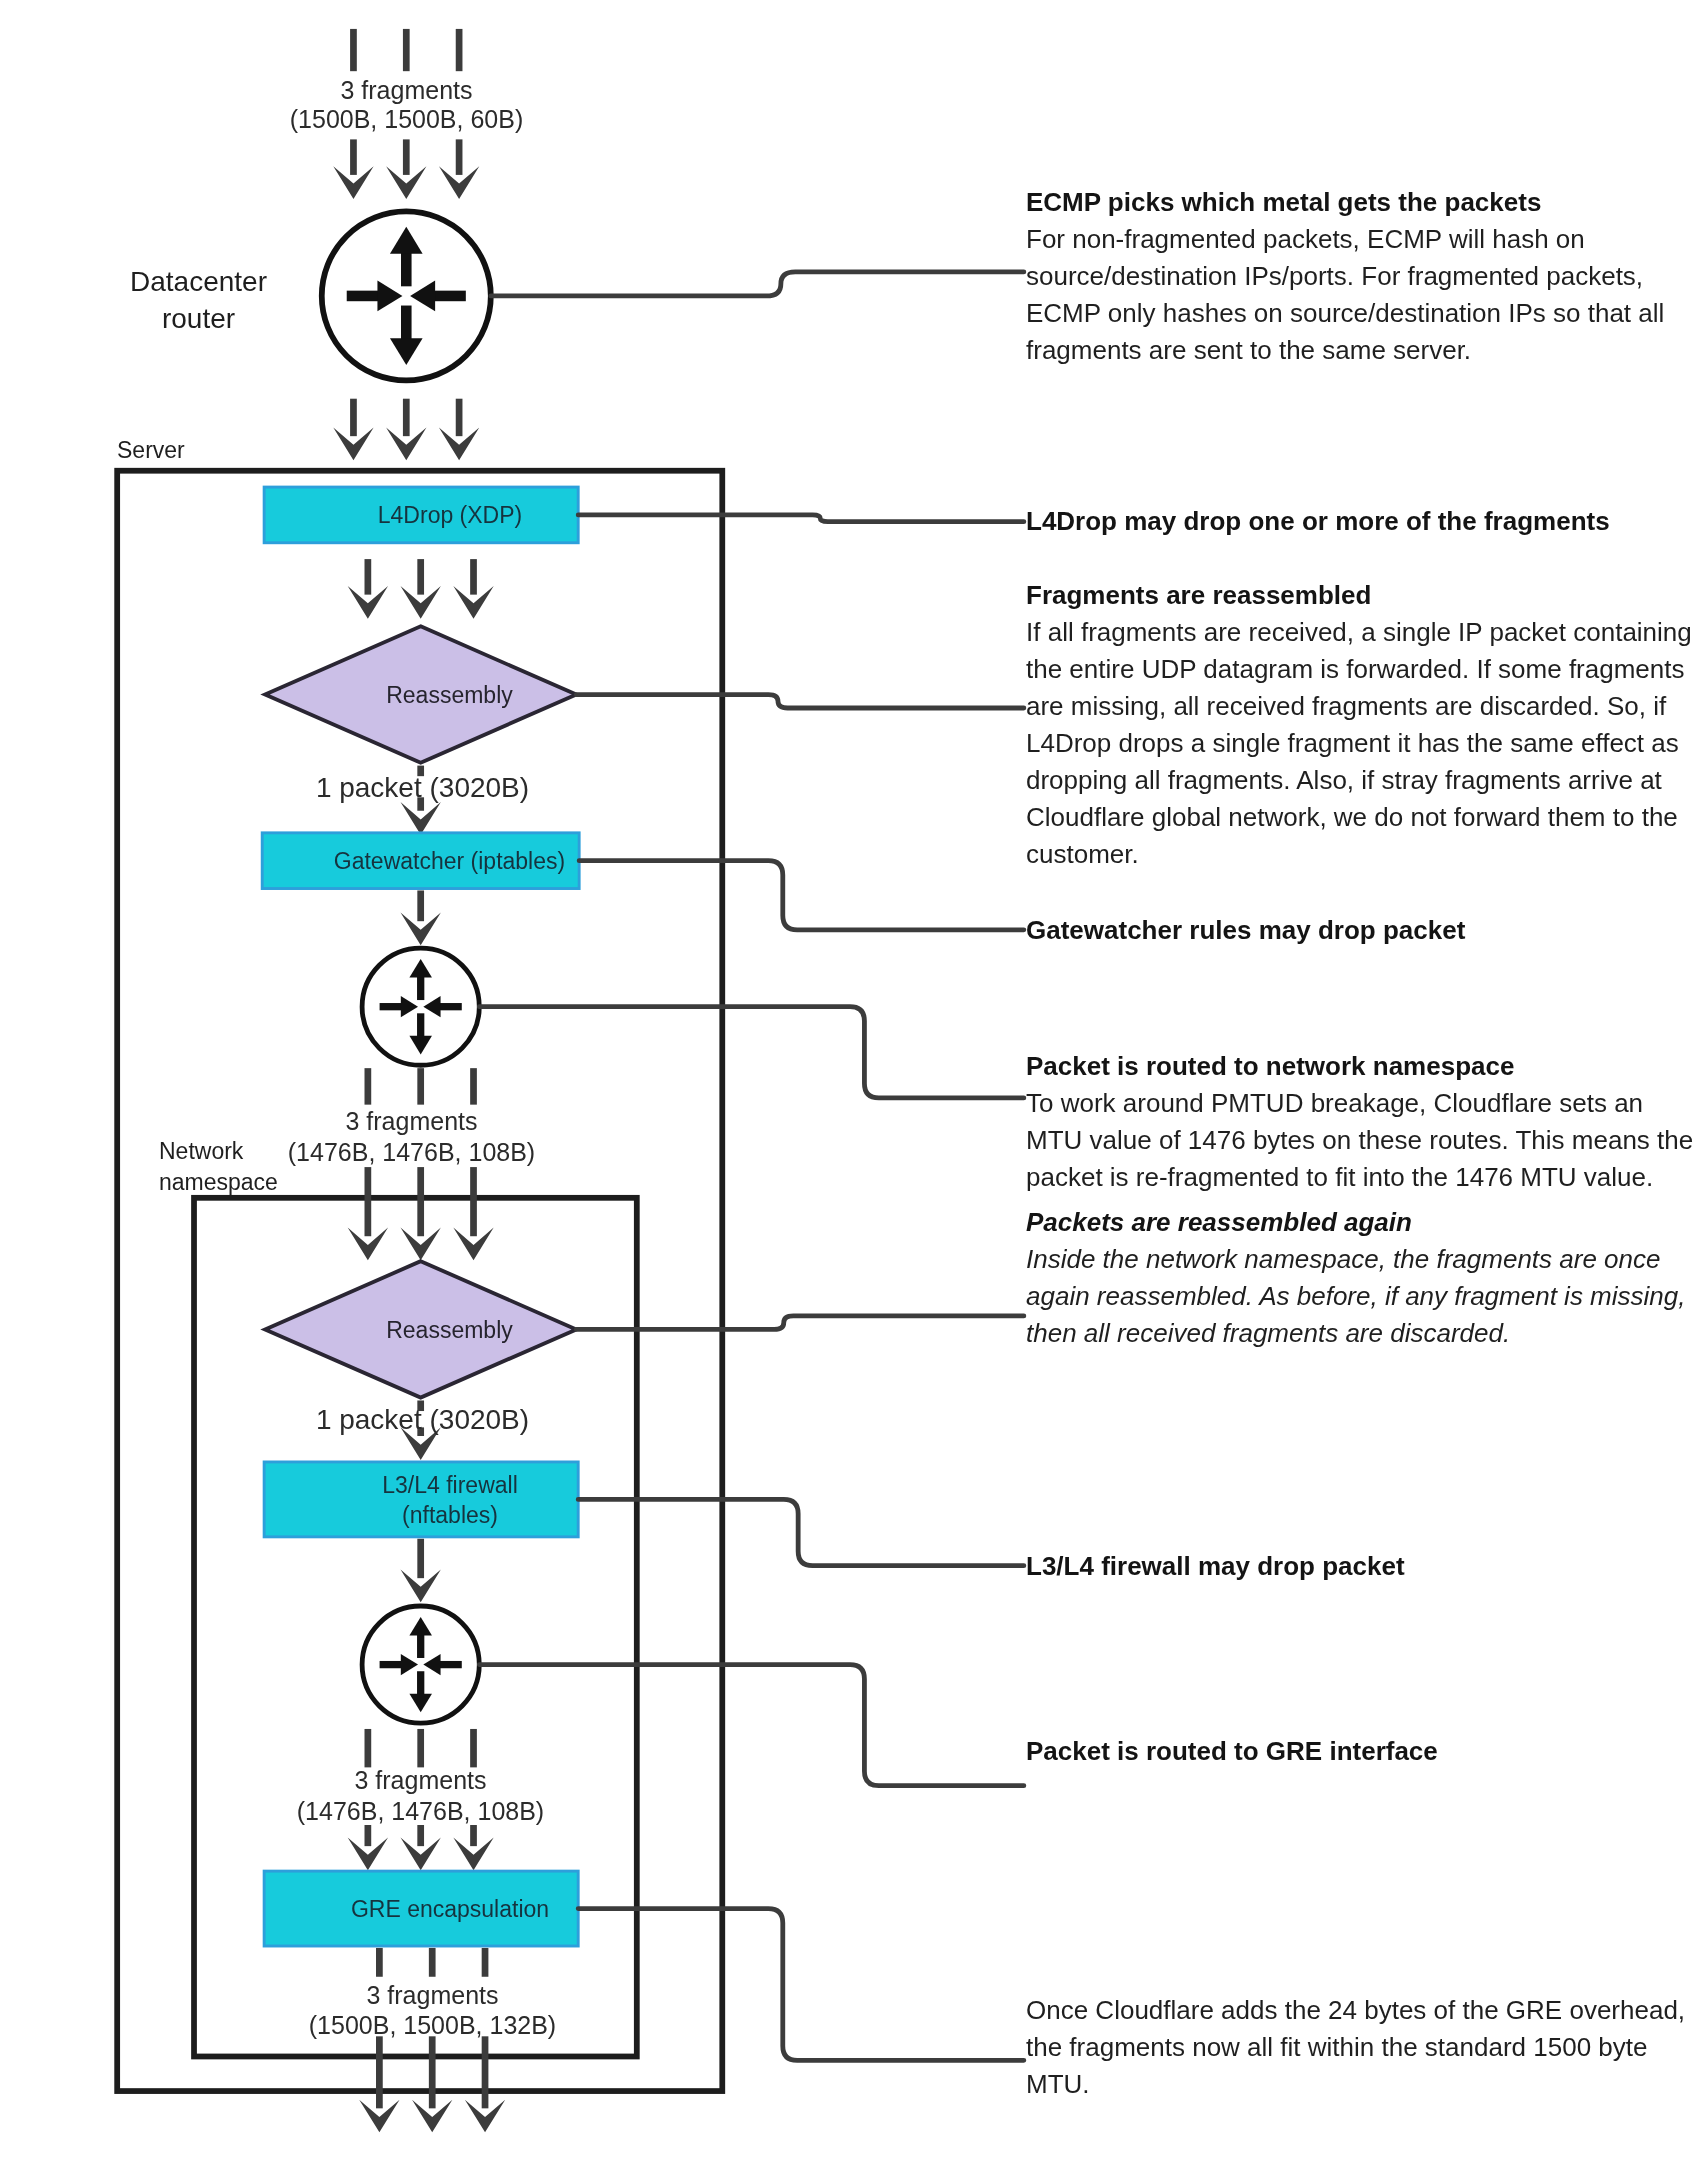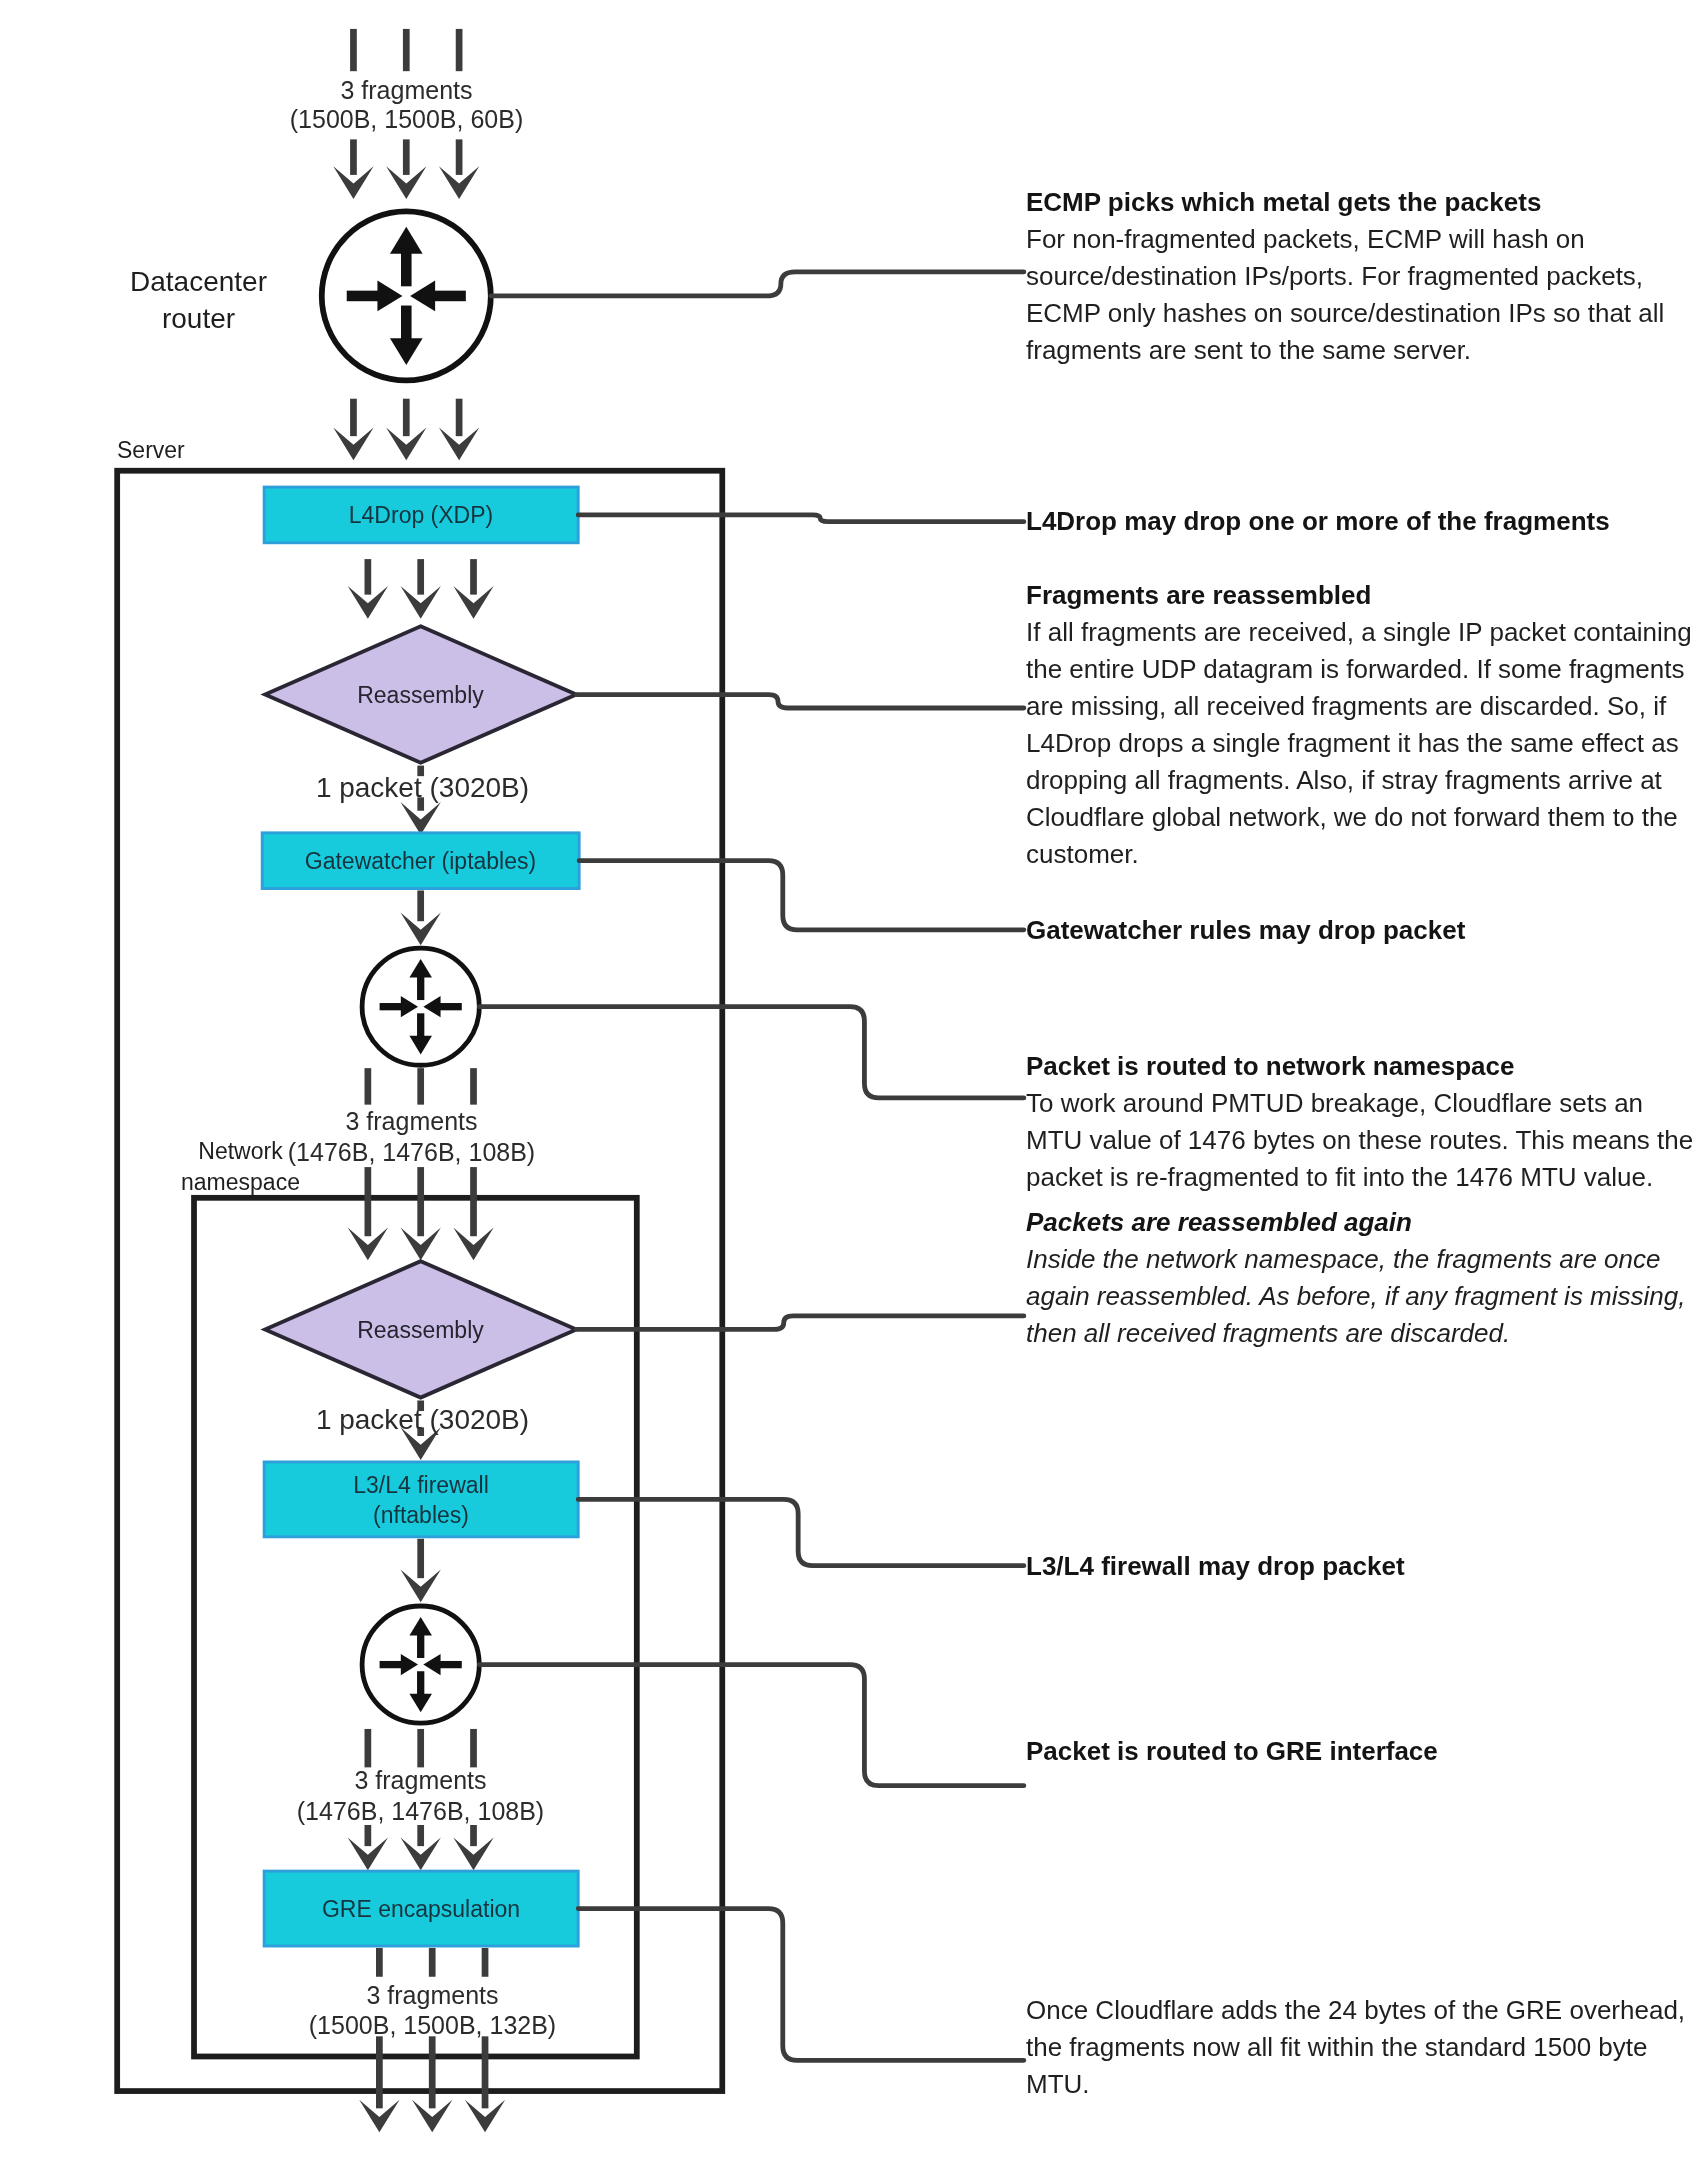--- a/index.html
+++ b/index.html
@@ -19,30 +19,30 @@
   .bigbox{fill:none;stroke:var(--ink);stroke-width:6px;}
   .conn{fill:none;stroke:var(--line);stroke-width:5px;stroke-linecap:round;}
   .shaft{stroke:var(--line);stroke-width:7px;stroke-linecap:butt;}
   .tick{stroke:var(--line);stroke-width:7px;stroke-linecap:butt;}
   .chev{fill:var(--line);}
   .circ{fill:#ffffff;stroke:#111111;stroke-width:6px;}
   .circ-s{fill:#ffffff;stroke:#111111;stroke-width:5px;}
   .rg{fill:#111111;}
 
   
-  .lbl{position:absolute;color:#1f1f1f;text-align:center;}
+  .lbl{position:absolute;color:#1f1f1f;}
   .dc-label{left:112px;top:263px;width:173px;text-align:center;font-size:28px;line-height:37px;}
   .server-label{left:117px;top:437px;font-size:23px;}
   .ns-label{left:159px;top:1136px;width:163px;font-size:23px;line-height:31px;}
   .frag{position:absolute;text-align:center;font-size:25px;color:#2b2b2b;}
   .pkt{position:absolute;text-align:center;font-size:28px;color:#2b2b2b;}
   .node-label{
     position:absolute;display:flex;flex-direction:column;
     align-items:center;justify-content:center;text-align:center;
-    font-size:23px;line-height:30px;color:#16333e;
+    font-size:23px;line-height:30px;color:#16333e;padding-left:29px;
   }
   .note{position:absolute;left:1026px;width:672px;font-size:26px;line-height:37px;color:#1f1f1f;}
   .note-title{font-weight:bold;color:#141414;}
 </style>
 </head>
 <body>
 
 <div id="canvas">
 
   <svg id="gfx" width="1701" height="2168" viewBox="0 0 1771 2257">

